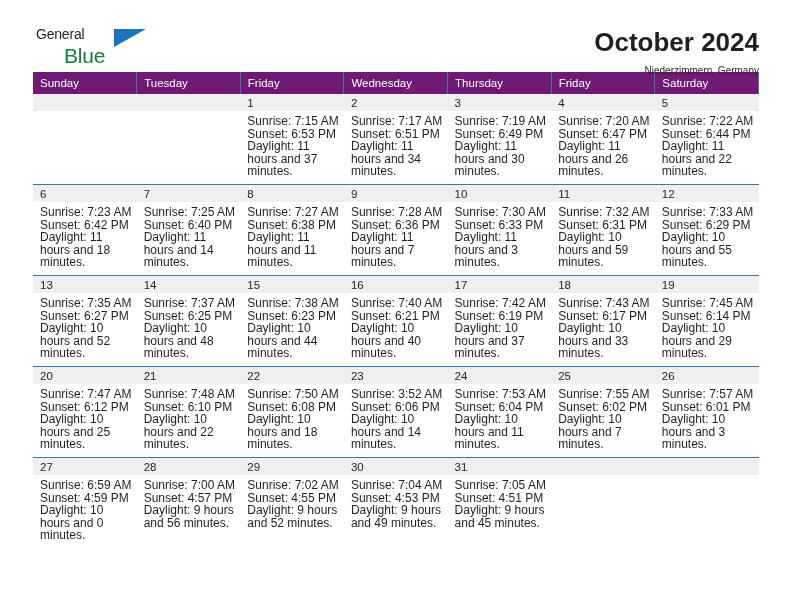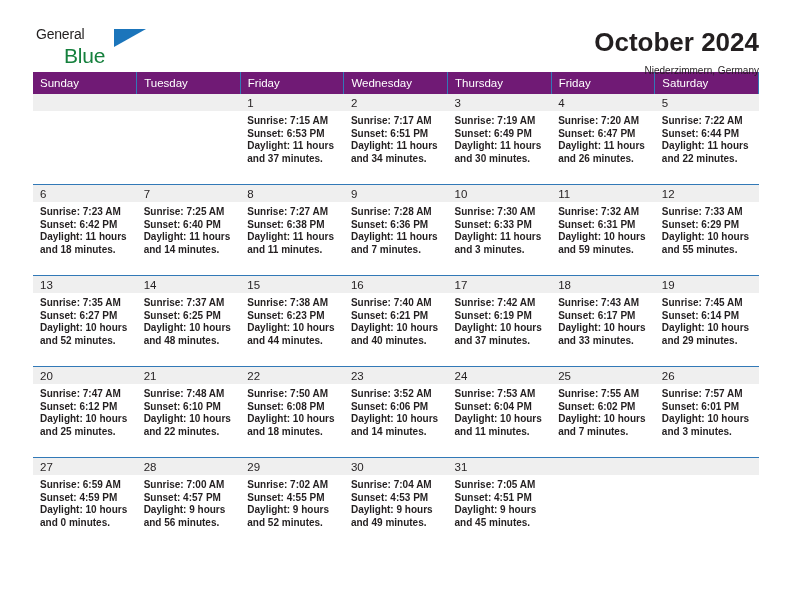--- a/index.html
+++ b/index.html
@@ -121,24 +121,23 @@
     padding: 3px 0 3px 7px;
     height: 17px;
     box-sizing: border-box;
     line-height: 12px;
   }
   .daynum.empty {
     color: transparent;
   }
   .cell-body {
     padding: 4px 6px 0 7px;
-    font-size: 10px;
+    font-size: 12px;
     line-height: 12.6px;
     color: #231f20;
-    font-weight: bold;
   }
   .cell-body div {
     white-space: nowrap;
   }
   .cell-body .daylight-wrap {
     white-space: normal;
   }
 </style>
 </head>
 <body>

